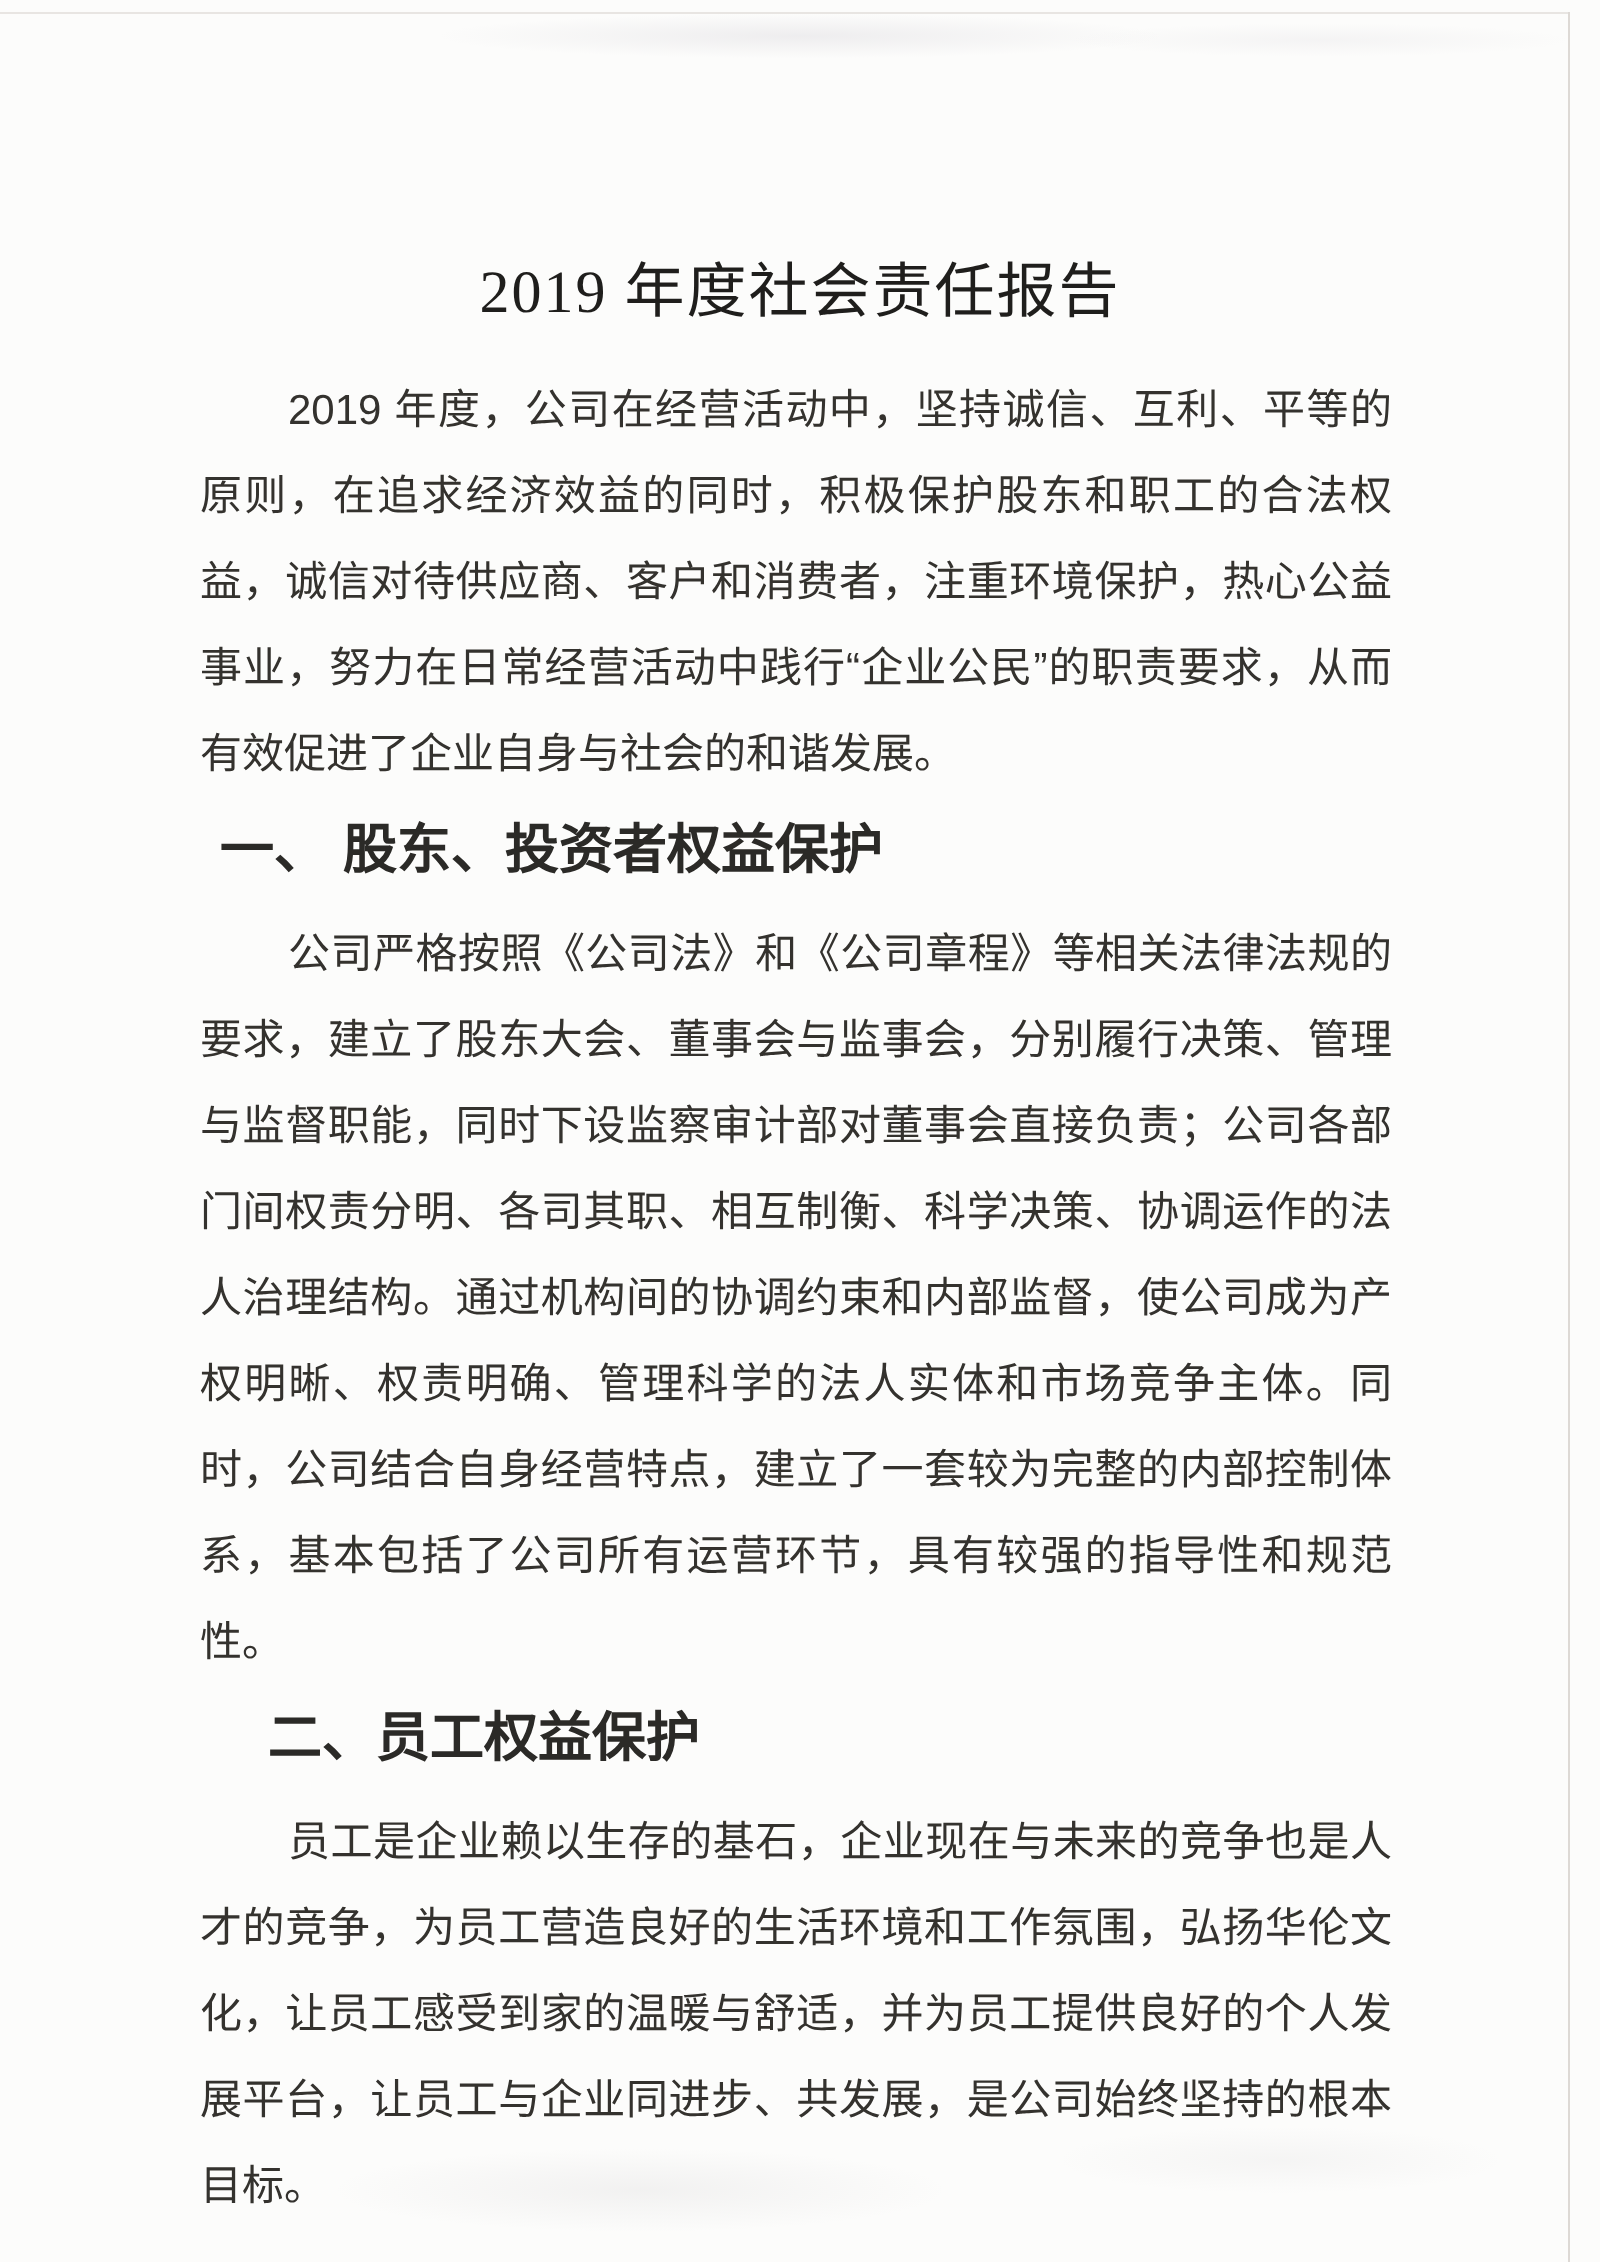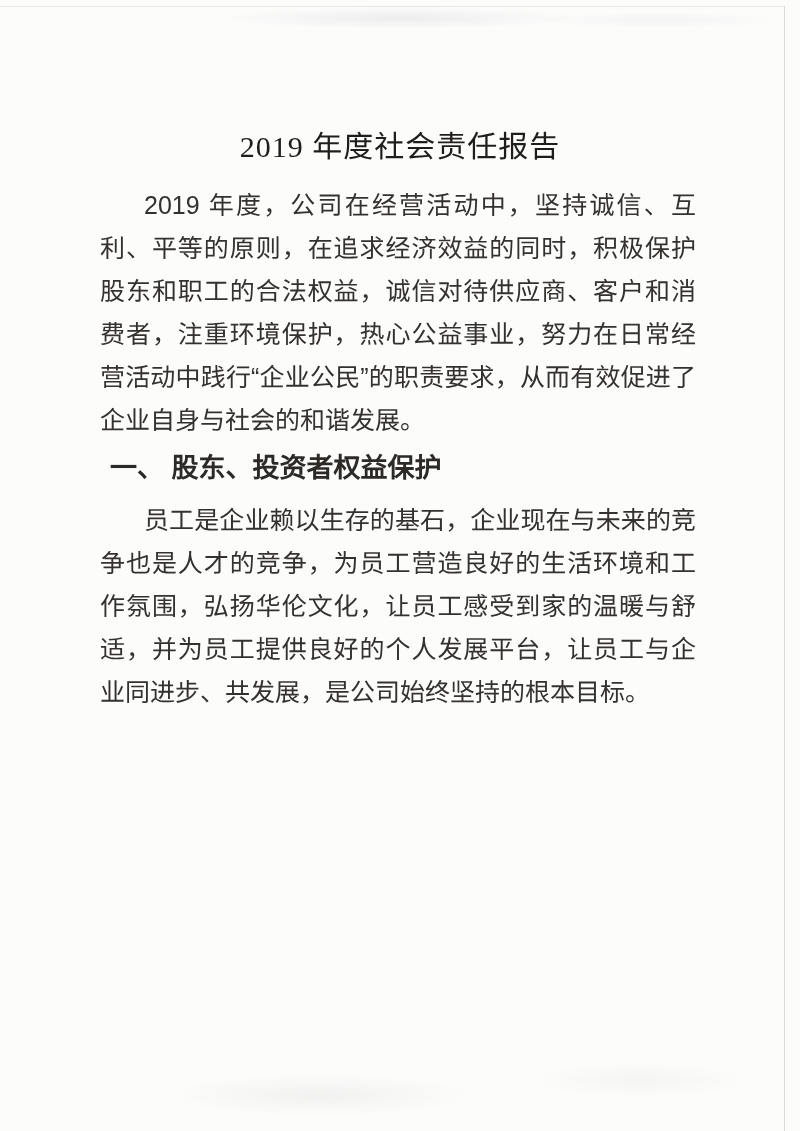--- a/index.html
+++ b/index.html
@@ -52,21 +52,21 @@
     font-family: "Liberation Serif", "DejaVu Serif", serif;
     font-weight: 500;
     font-size: 30px;
     line-height: 44px;
     text-align: center;
     color: var(--title-color);
     letter-spacing: 1px;
   }
   .para {
     margin: 0 4px 2px 0;
-    font-size: 25px;
+    font-size: 21px;
     line-height: 43px;
     text-align: justify;
     text-justify: inter-ideograph;
     text-indent: 44px;
     color: var(--text-color);
   }
   .section-heading {
     margin: 5px 0 9px 0;
     font-size: 27px;
     line-height: 43px;
@@ -86,18 +86,20 @@
 
   <div class="content">
 
     <h1 class="doc-title">2019 年度社会责任报告</h1>
 
     <p class="para">2019 年度，公司在经营活动中，坚持诚信、互利、平等的原则，在追求经济效益的同时，积极保护股东和职工的合法权益，诚信对待供应商、客户和消费者，注重环境保护，热心公益事业，努力在日常经营活动中践行“企业公民”的职责要求，从而有效促进了企业自身与社会的和谐发展。</p>
 
 
     <h2 class="section-heading indent-small">一、 股东、投资者权益保护</h2>
 
+    <p class="para">公司严格按照《公司法》和《公司章程》等相关法律法规的要求，建立了股东大会、董事会与监事会，分别履行决策、管理与监督职能，同时下设监察审计部对董事会直接负责；公司各部门间权责分明、各司其职、相互制衡、科学决策、协调运作的法人治理结构。通过机构间的协调约束和内部监督，使公司成为产权明晰、权责明确、管理科学的法人实体和市场竞争主体。同时，公司结合自身经营特点，建立了一套较为完整的内部控制体系，基本包括了公司所有运营环节，具有较强的指导性和规范性。</p>
 
+    <h2 class="section-heading indent-large">二、员工权益保护</h2>
 
     <p class="para">员工是企业赖以生存的基石，企业现在与未来的竞争也是人才的竞争，为员工营造良好的生活环境和工作氛围，弘扬华伦文化，让员工感受到家的温暖与舒适，并为员工提供良好的个人发展平台，让员工与企业同进步、共发展，是公司始终坚持的根本目标。</p>
 
   </div>
 </div>
 
 </body></html>

